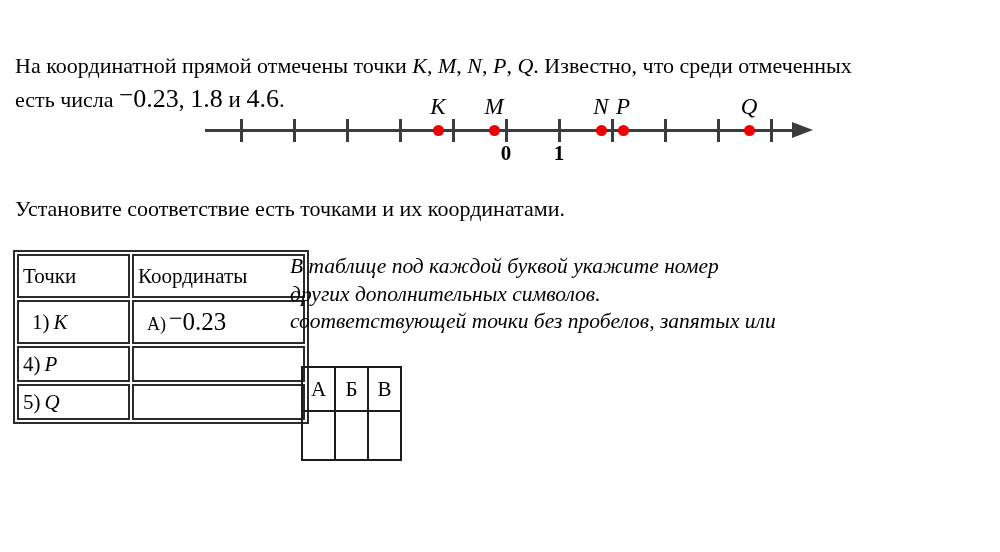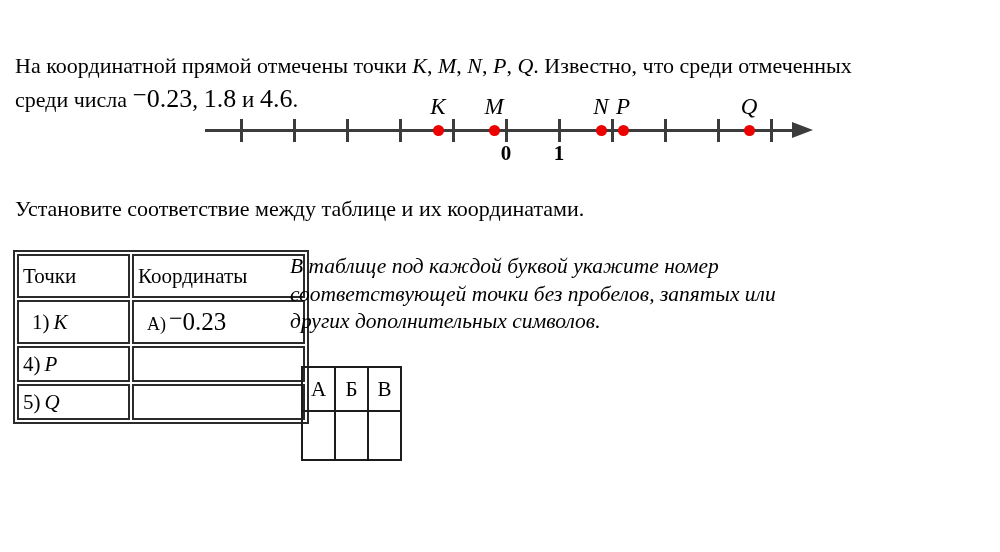--- a/index.html
+++ b/index.html
@@ -54,21 +54,21 @@
   .answer-table{left:301px;top:366px;border-collapse:collapse;border:2.5px solid #1c1c1c;}
   .answer-table td{border:2px solid #1c1c1c;width:29px;text-align:center;vertical-align:middle;}
   .answer-table tr.a-head td{height:40px;font-size:21px;}
   .answer-table tr.a-blank td{height:45px;}
 </style>
 </head>
 <body>
 
 <div class="abs statement">
   <div><span>На координатной прямой отмечены точки </span><i>K</i><span>, </span><i>M</i><span>, </span><i>N</i><span>, </span><i>P</i><span>, </span><i>Q</i><span>. Известно, что среди отмеченных</span></div>
-  <div><span>среди числа </span><span class="bignum"><span class="rminus">−</span><span>0.23</span></span><span class="numsep">, </span><span class="bignum">1.8</span><span class="numsep"> и </span><span class="bignum">4.6</span><span class="numsep">.</span></div>
+  <div><span>есть числа </span><span class="bignum"><span class="rminus">−</span><span>0.23</span></span><span class="numsep">, </span><span class="bignum">1.8</span><span class="numsep"> и </span><span class="bignum">4.6</span><span class="numsep">.</span></div>
 </div>
 
 <div class="abs number-line" id="number-line">
   <div class="nl-line"></div>
   <div class="nl-arrow"></div>
   <div class="nl-num nl-zero">0</div>
   <div class="nl-num nl-one">1</div>
 <div class="tick" style="left: 240px;"></div>
     <div class="tick" style="left: 293px;"></div>
     <div class="tick" style="left: 346px;"></div>
@@ -85,21 +85,21 @@
     <div class="dot" style="left: 489px;"></div>
     <div class="pt-label" style="left: 477px;">M</div>
     <div class="dot" style="left: 596px;"></div>
     <div class="pt-label" style="left: 584px;">N</div>
     <div class="dot" style="left: 618px;"></div>
     <div class="pt-label" style="left: 606px;">P</div>
     <div class="dot" style="left: 744px;"></div>
     <div class="pt-label" style="left: 732px;">Q</div>
   </div>
 
-<div class="abs instruction">Установите соответствие между таблице и их координатами.</div>
+<div class="abs instruction">Установите соответствие есть точками и их координатами.</div>
 
 <table class="abs match-table">
   <tbody>
       <tr class="r-head">
     <td class="c1">Точки</td>
     <td class="c2">Координаты</td>
   </tr>
   <tr class="r-tall">
     <td class="c1 pt-cell"><span>1)</span><i>K</i></td>
     <td class="c2"><span class="coord-label">А)</span><span class="coord-num"><span class="rminus">−</span><span>0.23</span></span></td>
@@ -110,22 +110,22 @@
   </tr>
   <tr class="r-short">
     <td class="c1 pt-cell"><span>5)</span><i>Q</i></td>
     <td class="c2"></td>
   </tr>
 </tbody>
   </table>
 
 <div class="abs note">
   <div>В таблице под каждой буквой укажите номер</div>
+  <div>других дополнительных символов.</div>
   <div>соответствующей точки без пробелов, запятых или</div>
-  <div>других дополнительных символов.</div>
 </div>
 
 <table class="abs answer-table">
   <tbody>
       <tr class="a-head">
     <td>А</td>
     <td>Б</td>
     <td>В</td>
   </tr>
   <tr class="a-blank">

